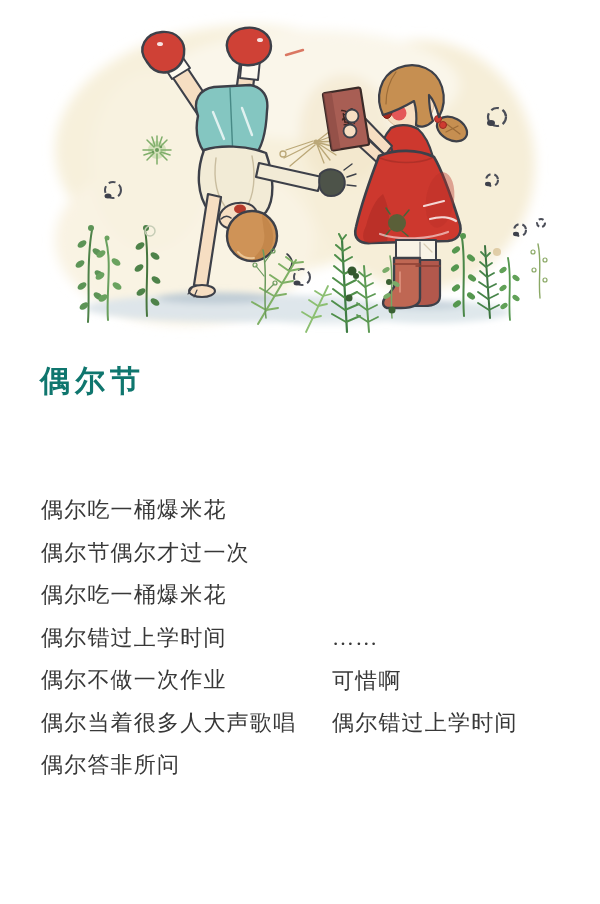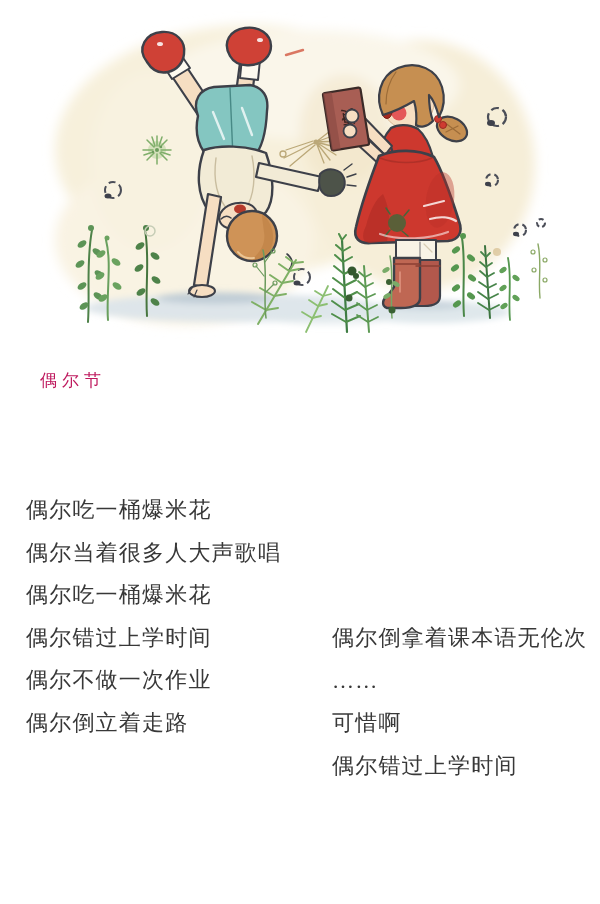--- a/index.html
+++ b/index.html
@@ -3,28 +3,28 @@
 <meta charset="utf-8">
 <style>
   html,body{margin:0;padding:0;}
   body{
     width:600px;height:904px;background:#ffffff;position:relative;overflow:hidden;
     font-family:"Liberation Serif","DejaVu Serif",serif;
   }
   .illustration{position:absolute;top:0;left:0;}
   .poem-title{
     position:absolute;left:40px;top:366px;margin:0;
-    font-size:17px;line-height:30px;font-weight:normal;color:#be185d;letter-spacing:5px;
+    font-size:30px;line-height:30px;font-weight:bold;color:#0f766e;letter-spacing:5px;
   }
   .poem-col{
     position:absolute;font-size:22px;line-height:42.5px;color:#383838;
     letter-spacing:1.2px;white-space:nowrap;
   }
   .poem-col p{margin:0;}
-  .col-left{left:26px;top:489px;}
+  .col-left{left:41px;top:489px;}
   .col-right{left:332px;top:617px;}
 </style>
 </head>
 <body>
 
 <svg class="illustration" width="600" height="356" viewBox="0 0 600 356">
   <defs>
     <filter id="blur6" x="-50%" y="-50%" width="200%" height="200%">
         <feGaussianBlur stdDeviation="6"></feGaussianBlur>
       </filter>
@@ -244,25 +244,25 @@
     <circle cx="545" cy="260" r="2" stroke="#8aa865" stroke-width="1.2"></circle>
     <circle cx="534" cy="270" r="2" stroke="#8aa865" stroke-width="1.2"></circle>
     <circle cx="545" cy="280" r="2" stroke="#8aa865" stroke-width="1.2"></circle>
   </g>
 </svg>
 
 <h1 class="poem-title">偶尔节</h1>
 
 <div class="poem-col col-left">
   <p>偶尔吃一桶爆米花</p>
-  <p>偶尔当着很多人大声歌唱</p>
+  <p>偶尔节偶尔才过一次</p>
   <p>偶尔吃一桶爆米花</p>
   <p>偶尔错过上学时间</p>
   <p>偶尔不做一次作业</p>
-  <p>偶尔倒立着走路</p>
+  <p>偶尔当着很多人大声歌唱</p>
+  <p>偶尔答非所问</p>
 </div>
 
 <div class="poem-col col-right">
-  <p>偶尔倒拿着课本语无伦次</p>
   <p>……</p>
   <p>可惜啊</p>
   <p>偶尔错过上学时间</p>
 </div>
 
 </body></html>

